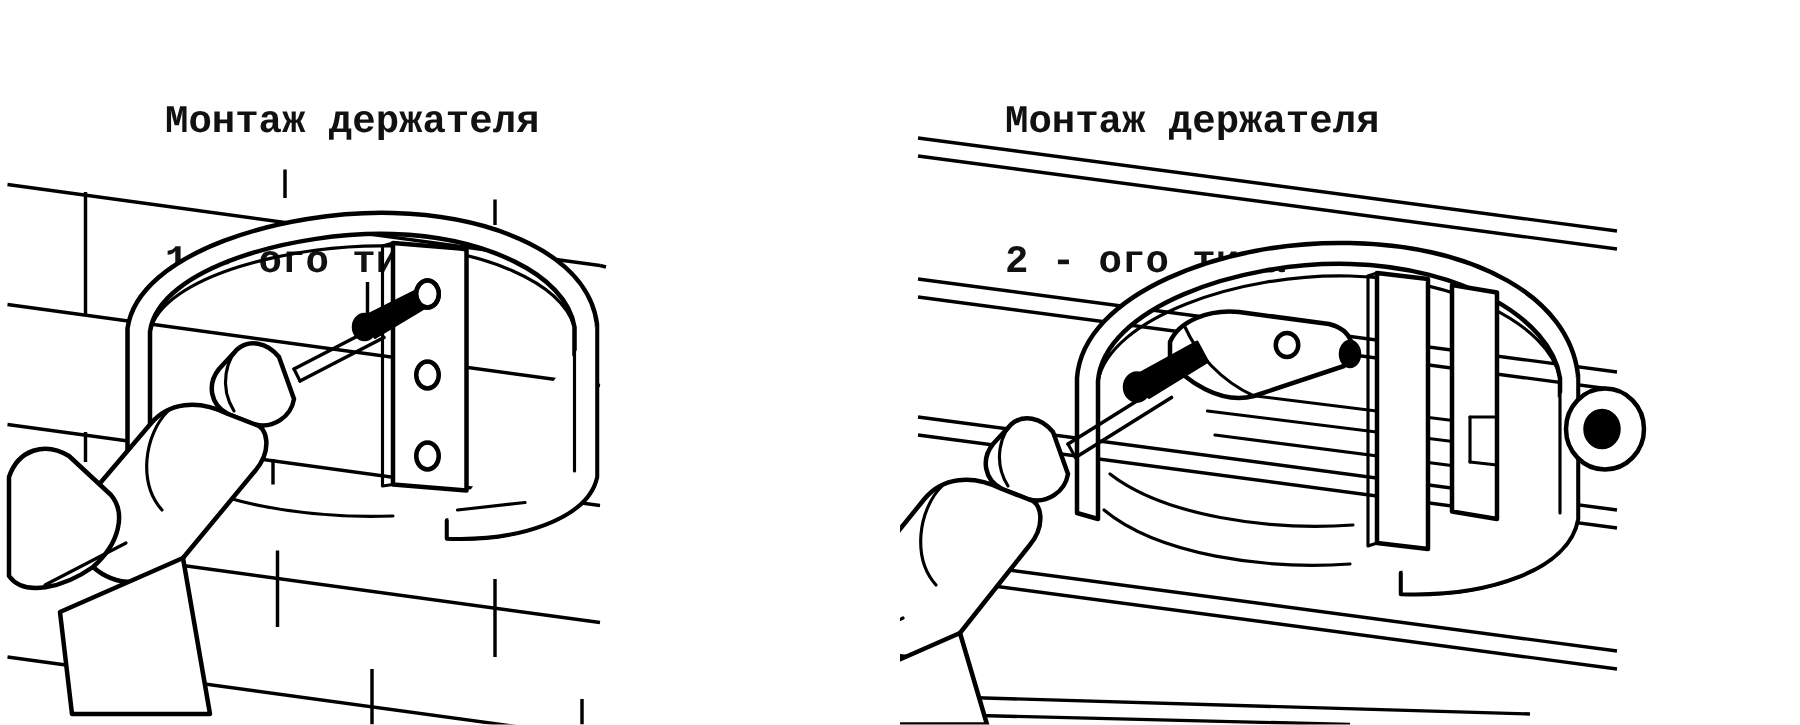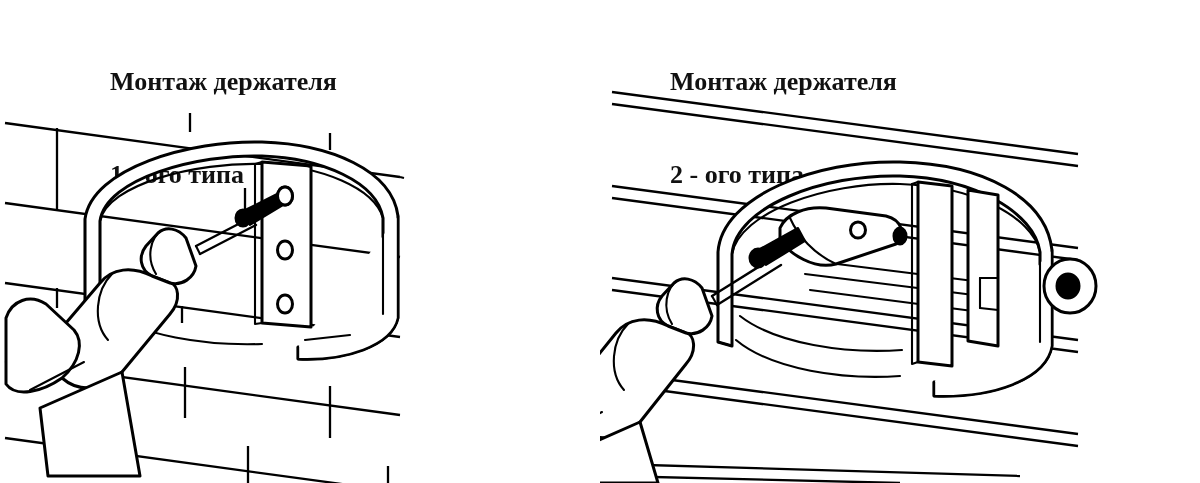--- a/index.html
+++ b/index.html
@@ -25,21 +25,21 @@
     top: 0;
     height: 483px;
     width: 600px;
   }
   .panel-left  { left: 0; }
   .panel-right { left: 600px; }
 
   .panel-title {
     position: absolute;
     top: 4px;
-    font-family: Liberation Serif, serif;
+    font-family: Liberation Mono, monospace;
     font-weight: bold;
     font-size: 26px;
     line-height: 31px;
     letter-spacing: 0px;
     color: #111111;
     white-space: pre;
   }
   .panel-left .panel-title  { left: 110px; }
   .panel-right .panel-title { left: 70px; }
 

